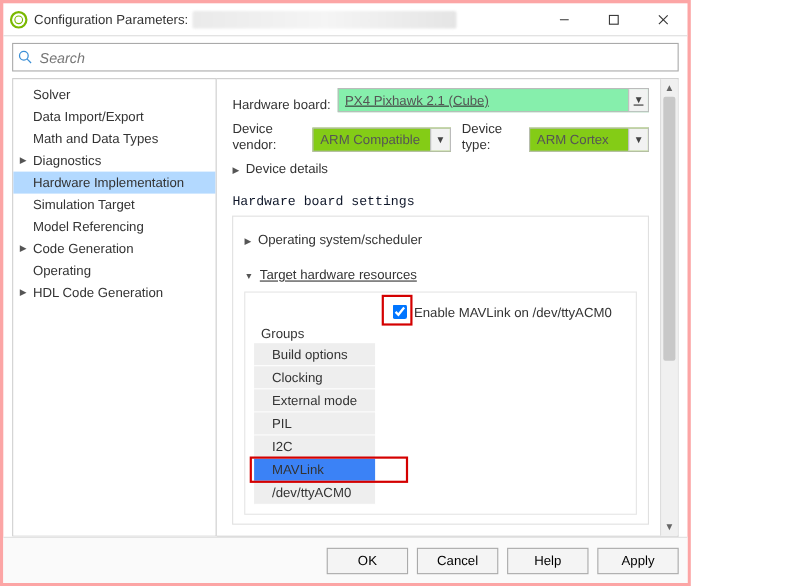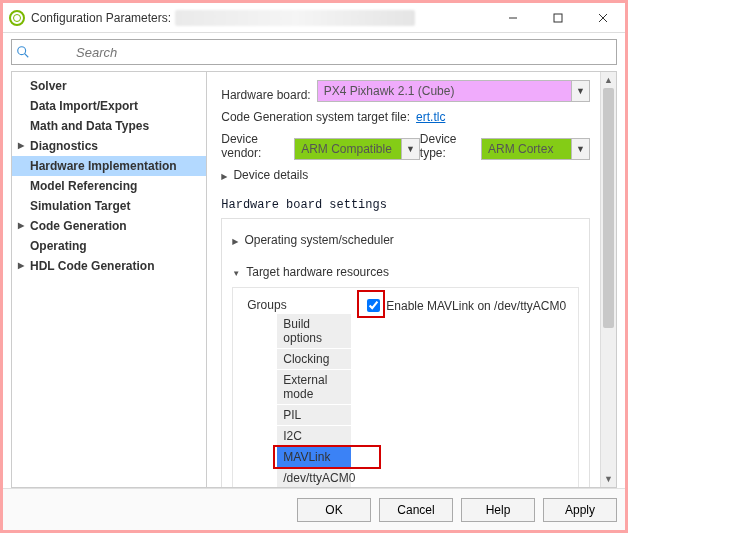--- a/index.html
+++ b/index.html
@@ -9,47 +9,47 @@
   .titlebar .icon { width:16px; height:16px; margin:0 6px; border:2px solid #7ab800; border-radius:50%; position:relative; }
   .titlebar .icon::after { content:""; position:absolute; inset:2px; border:1px solid #7ab800; border-radius:50%; }
   .titlebar .title { flex:0 0 auto; }
   .titlebar .blur { flex:0 0 240px; height:16px; margin-left:4px; background:linear-gradient(90deg,#eaeaea,#f5f5f5,#e5e5e5); filter:blur(1px); border-radius:2px; }
   .titlebar .spacer { flex:1; }
   .winbtn { width:45px; height:30px; display:flex; align-items:center; justify-content:center; }
   .winbtn svg { width:10px; height:10px; }
   .content { flex:1; display:flex; flex-direction:column; padding:6px 8px 0 8px; overflow:hidden; }
   .searchrow { display:flex; align-items:center; border:1px solid #aaa; height:26px; padding:0 4px; margin-bottom:6px; }
   .searchrow svg { width:14px; height:14px; margin-right:4px; }
-  .searchrow input { border:none; outline:none; flex:1; font-style:italic; color:#4d7c0f; font-size:13px; background:transparent;margin-left:40px; }
+  .searchrow input { border:none; outline:none; flex:1; font-style:italic; color:#4d7c0f; font-size:13px; background:transparent; }
   .body { flex:1; display:flex; overflow:hidden; }
-  .sidebar { width:202px; border:1px solid #ccc; overflow-y:auto; padding:4px 0;font-weight:bold; }
+  .sidebar { width:202px; border:1px solid #ccc; overflow-y:auto; padding:4px 0; }
   .navitem { padding:3px 6px 3px 18px; position:relative; cursor:default; white-space:nowrap; }
   .navitem.hasChildren::before { content:"▶"; font-size:8px; position:absolute; left:6px; top:5px; color:#555; }
   .navitem.selected { background:#b3d9ff; }
   .main { flex:1; position:relative; border:1px solid #ccc; border-left:none; display:flex; }
   .mainScroll { flex:1; overflow:hidden; padding:8px 10px 0 14px; }
   .scrollbar { width:16px; background:#f0f0f0; border-left:1px solid #ddd; position:relative; }
   .scrollbar .up, .scrollbar .down { height:16px; display:flex; align-items:center; justify-content:center; color:#666; font-size:9px; }
   .scrollbar .thumb { position:absolute; top:16px; left:2px; right:2px; height:240px; background:#c8c8c8; border-radius:2px; }
   .row { display:flex; align-items:flex-end; margin-bottom:8px; }
   .lbl { margin-right:6px; color:#333; }
   .dropdown { display:flex; align-items:center; border:1px solid #bbb; height:22px; background:#84cc16; }
-  .dropdown.hl { background:#f0abfc; }
+  .dropdown.hl { background:#86efac;text-decoration:underline; }
   .dropdown .val { flex:1; padding:0 6px; color:#555; }
   .dropdown .btn { width:18px; border-left:1px solid #bbb; display:flex; align-items:center; justify-content:center; font-size:9px; color:#444; background:#f2f2f2; height:100%; }
   a.link { color:#0066cc; text-decoration:underline; }
   .collapser { cursor:default; margin:6px 0; }
   .collapser::before { content:"▶"; font-size:8px; margin-right:6px; color:#555; display:inline-block; }
   .collapser.open::before { content:"▼"; }
   .section-heading { margin:16px 0 6px 0; color:#0f172a;font-family:Liberation Mono, monospace; }
   .panel { border:1px solid #e0e0e0; padding:8px 10px; }
   .resPanel { border:1px solid #e5e5e5; margin-top:8px; padding:8px; display:flex; }
   .groupsCol { width:110px; }
-  .groupsCol .ghdr { padding:2px 0 2px 6px; }
-  .groupsCol .gitem { padding:3px 6px; background:#eee; border-bottom:1px solid #fff; cursor:default;margin-left:36px; }
+  .groupsCol .ghdr { padding:2px 0 2px 6px;margin-top:20px; }
+  .groupsCol .gitem { padding:3px 16px; background:#eee; border-bottom:1px solid #fff; cursor:default; }
   .groupsCol .gitem.selected { background:#3b82f6; }
   .redbox { border:2px solid #d40000; position:absolute; pointer-events:none; }
   .rightCol { flex:1; padding-left:12px; display:flex; align-items:flex-start; }
   .cbwrap { position:relative; display:inline-flex; align-items:center; }
   .cbwrap input { margin-right:6px; }
   .footer { height:42px; border-top:1px solid #e0e0e0; display:flex; align-items:center; justify-content:flex-end; padding:0 8px; gap:8px; background:#fafafa; }
   .footer button { width:74px; height:24px; border:1px solid #aaa; background:#f4f4f4; font-size:12px; cursor:default; }
 </style>
 </head>
 <body>
@@ -87,63 +87,59 @@
       <input type="text" placeholder="Search" style="">
     </div>
 
     <div class="body">
       <div class="sidebar" id="sidebar">
           <div class="navitem">Solver</div>
           <div class="navitem">Data Import/Export</div>
           <div class="navitem">Math and Data Types</div>
           <div class="navitem hasChildren">Diagnostics</div>
           <div class="navitem selected">Hardware Implementation</div>
+          <div class="navitem">Simulation Target</div>
           <div class="navitem">Model Referencing</div>
-          <div class="navitem">Simulation Target</div>
           <div class="navitem hasChildren">Code Generation</div>
           <div class="navitem">Operating</div>
           <div class="navitem hasChildren">HDL Code Generation</div>
         </div>
 
       <div class="main">
         <div class="mainScroll">
 
           <div class="row">
             <span class="lbl">Hardware board:</span>
             <div class="dropdown hl" style="flex:1;">
               <div class="val">PX4 Pixhawk 2.1 (Cube)</div>
               <div class="btn">▼</div>
             </div>
           </div>
 
-          <div class="row">
-            <span class="lbl">Code Generation system target file:</span>
-            <a href="#" class="link">ert.tlc</a>
-          </div>
 
           <div class="row">
             <span class="lbl">Device vendor:</span>
             <div class="dropdown" style="width:150px;">
               <div class="val">ARM Compatible</div>
               <div class="btn">▼</div>
             </div>
-            <span class="lbl" style="">Device type:</span>
+            <span class="lbl" style="margin-left:10px;">Device type:</span>
             <div class="dropdown" style="width:130px;">
               <div class="val">ARM Cortex</div>
               <div class="btn">▼</div>
             </div>
           </div>
 
           <div class="collapser"><span>Device details</span></div>
 
           <div class="section-heading">Hardware board settings</div>
 
           <div class="panel">
             <div class="collapser"><span>Operating system/scheduler</span></div>
-            <div class="collapser open" style="margin-top:18px;"><span>Target hardware resources</span></div>
+            <div class="collapser open" style="margin-top:18px;text-decoration:underline;"><span>Target hardware resources</span></div>
 
             <div class="resPanel">
               <div class="groupsCol">
                 <div class="ghdr">Groups</div>
                 <div id="groupsList">
                     <div class="gitem">Build options</div>
                     <div class="gitem">Clocking</div>
                     <div class="gitem">External mode</div>
                     <div class="gitem">PIL</div>
                     <div class="gitem">I2C</div>

